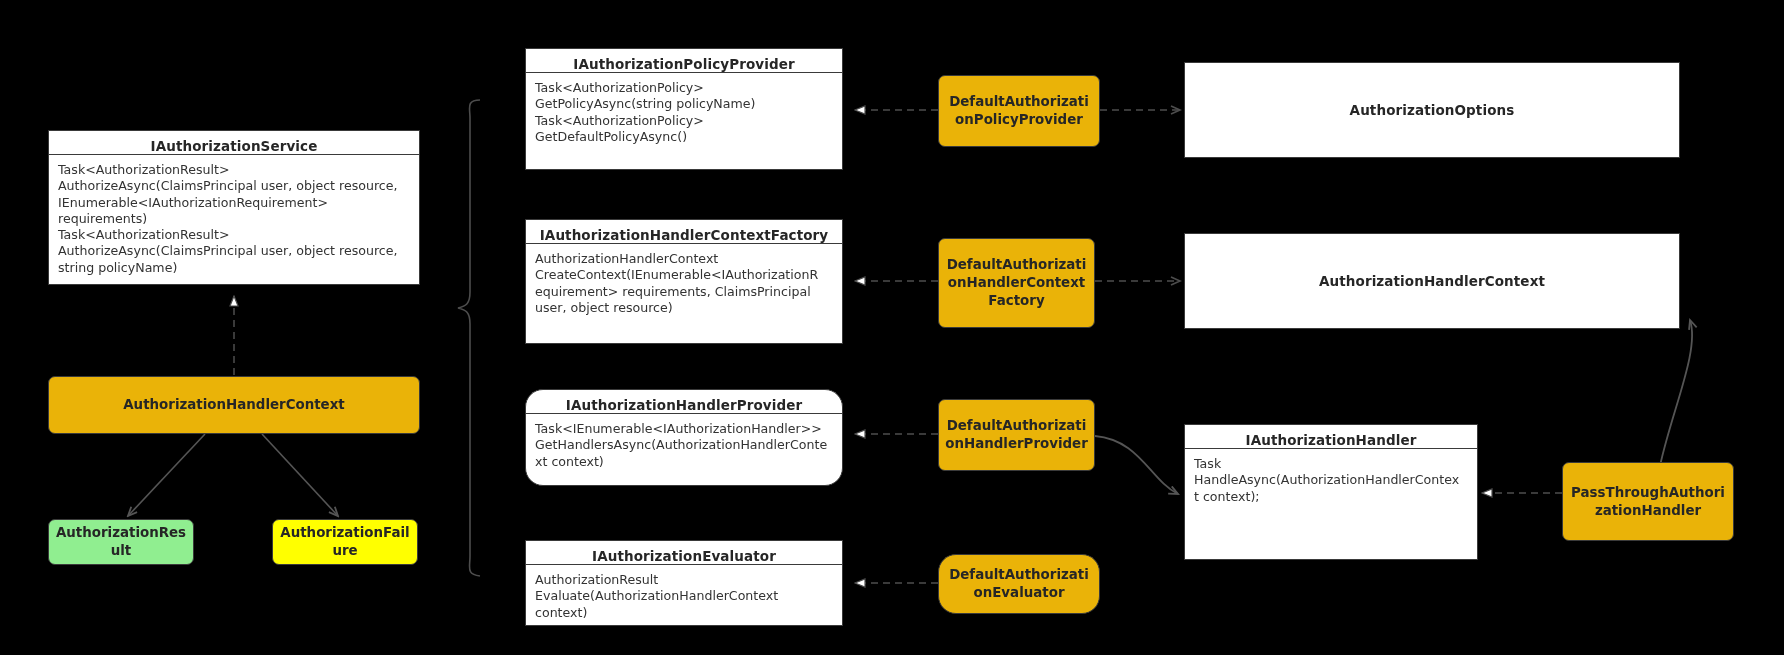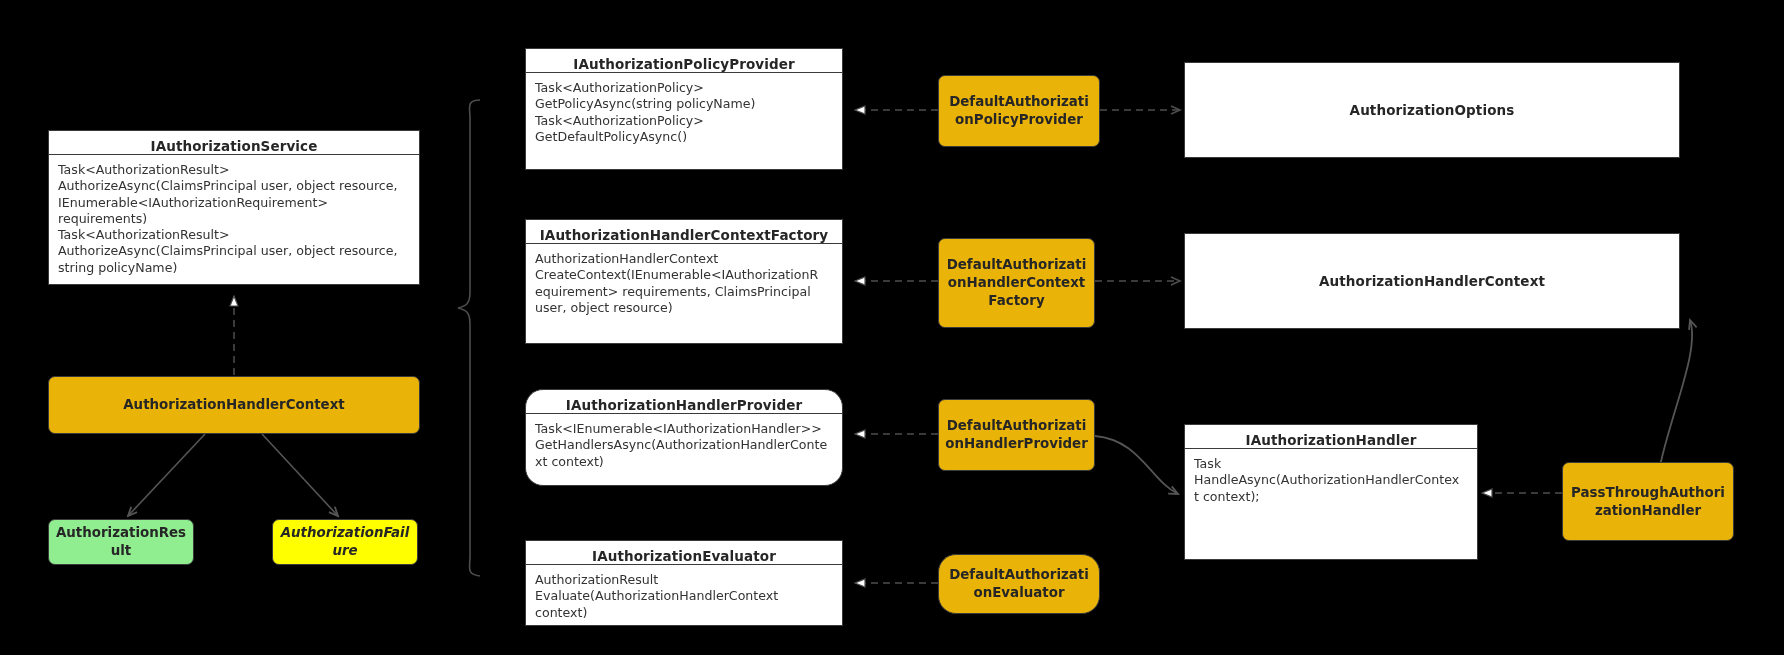--- a/index.html
+++ b/index.html
@@ -172,21 +172,21 @@
 IEnumerable&lt;IAuthorizationRequirement&gt;
 requirements)
 Task&lt;AuthorizationResult&gt;
 AuthorizeAsync(ClaimsPrincipal user, object resource,
 string policyName)</div>
   </div>
 
   <div class="rbox" style="left:48px; top:376px; width:372px; height:58px;">AuthorizationHandlerContext</div>
 
   <div class="rbox green" style="left:48px; top:519px; width:146px; height:46px;">AuthorizationResult</div>
-  <div class="rbox yellow" style="left:272px; top:519px; width:146px; height:46px;font-style:italic;">AuthorizationFailure</div>
+  <div class="rbox yellow" style="left:272px; top:519px; width:146px; height:46px;">AuthorizationFailure</div>
 
   <div class="uml" style="left:525px; top:48px; width:318px; height:122px;">
     <div class="uml-title">IAuthorizationPolicyProvider</div>
     <div class="uml-body">Task&lt;AuthorizationPolicy&gt;
 GetPolicyAsync(string policyName)
 Task&lt;AuthorizationPolicy&gt;
 GetDefaultPolicyAsync()</div>
   </div>
 
   <div class="rbox" style="left:938px; top:75px; width:162px; height:72px;">DefaultAuthorizationPolicyProvider</div>

